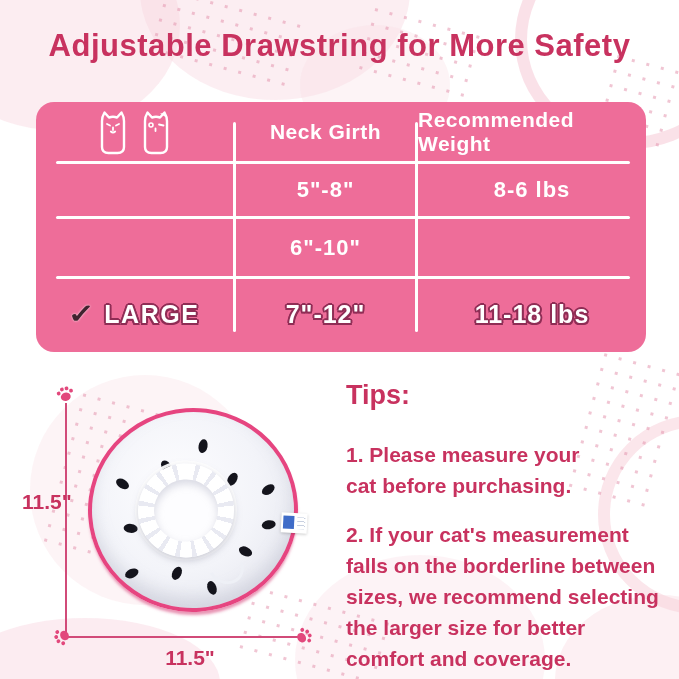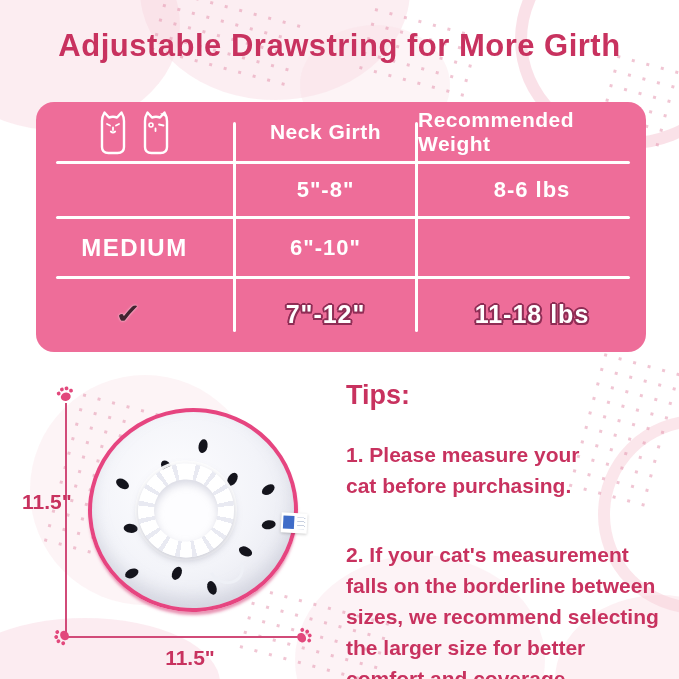--- a/index.html
+++ b/index.html
@@ -77,21 +77,21 @@
     border-radius:50%;border-top-color:transparent;border-left-color:transparent;transform:rotate(25deg);}
   .brand-tag{position:absolute;left:192px;top:112px;width:26px;height:20px;background:#fff;
     transform:rotate(7deg);box-shadow:0 1px 3px rgba(0,0,0,.2);}
   .tag-logo{position:absolute;left:2px;top:3px;width:11px;height:13px;background:#3f6cc8;}
   .tag-lines{position:absolute;right:2px;top:4px;width:8px;height:12px;
     background:repeating-linear-gradient(#c8d0e0 0 1px, transparent 1px 4px);}
   
   .tips{position:absolute;left:346px;top:380px;width:330px;color:#c8325f;}
   .tips-heading{font-size:27px;font-weight:bold;margin:0 0 28px 0;}
   .tip{font-weight:bold;font-size:21px;line-height:31px;margin:0;}
-  .tip1{max-width:252px;margin-bottom:38px;}
+  .tip1{max-width:252px;margin-bottom:18px;}
   .tip2{max-width:316px;}
   .caticon{width:34px;height:46px;}
 </style>
 </head>
 <body>
 
 <div class="stage">
 
   <div class="blob b1"></div>
   <div class="blob b2"></div>
@@ -102,21 +102,21 @@
   <div class="blob b7"></div>
   <div class="blob b8"></div>
   <div class="blob b9"></div>
   <div class="dots d1"></div>
   <div class="dots d2"></div>
   <div class="dots d3"></div>
   <div class="dots d4"></div>
   <div class="dots d5"></div>
   <div class="dots d6"></div>
 
-  <div class="title">Adjustable Drawstring for More Girth</div>
+  <div class="title">Adjustable Drawstring for More Safety</div>
 
   <div class="size-table">
     <div class="hline hl1"></div>
     <div class="hline hl2"></div>
     <div class="hline hl3"></div>
     <div class="vline vl1"></div>
     <div class="vline vl2"></div>
 
     <div class="cell col1 rowh">
       <div class="cats">
@@ -131,25 +131,25 @@
           <path d="M20 15.5 l4.5 1 M16.5 19.5 v2.5" fill="none" stroke="#ffffff" stroke-width="1.8" stroke-linecap="round"></path>
         </svg>
       </div>
     </div>
     <div class="cell col3 rowh th">Recommended Weight</div>
     <div class="cell col2 rowh th">Neck Girth</div>
 
     <div class="cell col2 row1 val">5"-8"</div>
     <div class="cell col3 row1 val">8-6 lbs</div>
 
-    <div class="cell col1 row2 size-label">MEDIUM</div>
     <div class="cell col2 row2 val">6"-10"</div>
 
     <div class="cell col1 row3 selected">
       <span class="check">✓</span>
+      <span class="size-label">LARGE</span>
     </div>
     <div class="cell col2 row3 selected">
         <span class="val">7"-12"</span>
       </div>
     <div class="cell col3 row3 selected">
         <span class="val">11-18 lbs</span>
       </div>
   </div>
 
   <div class="vmeasure"></div>

